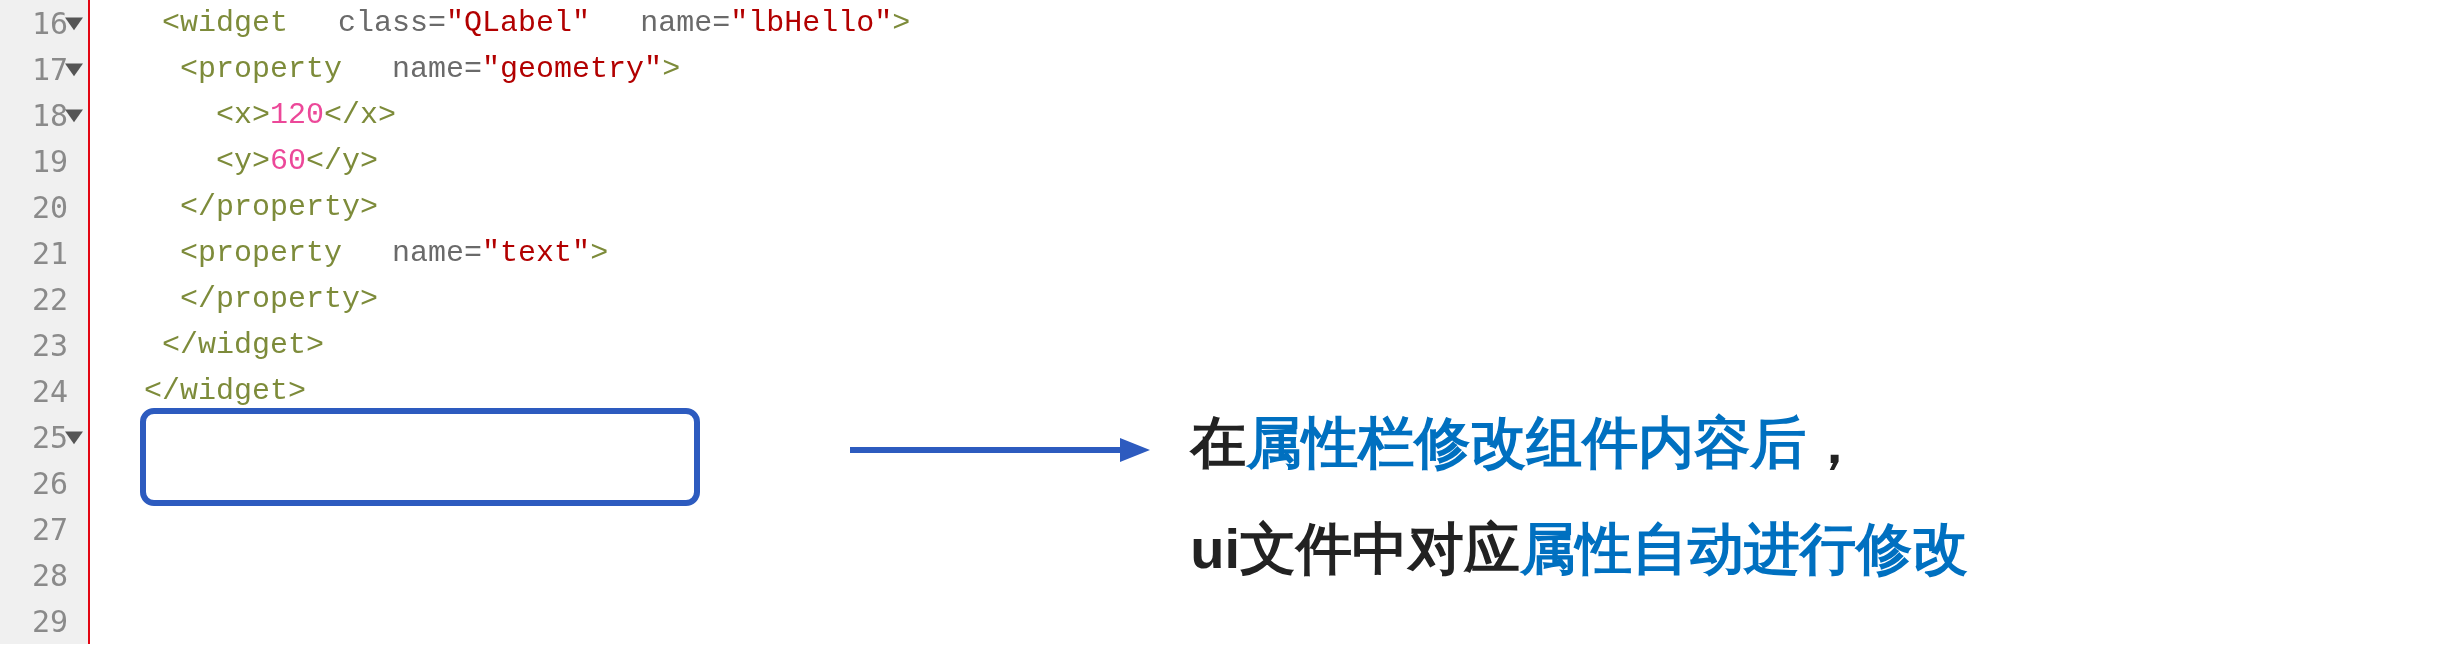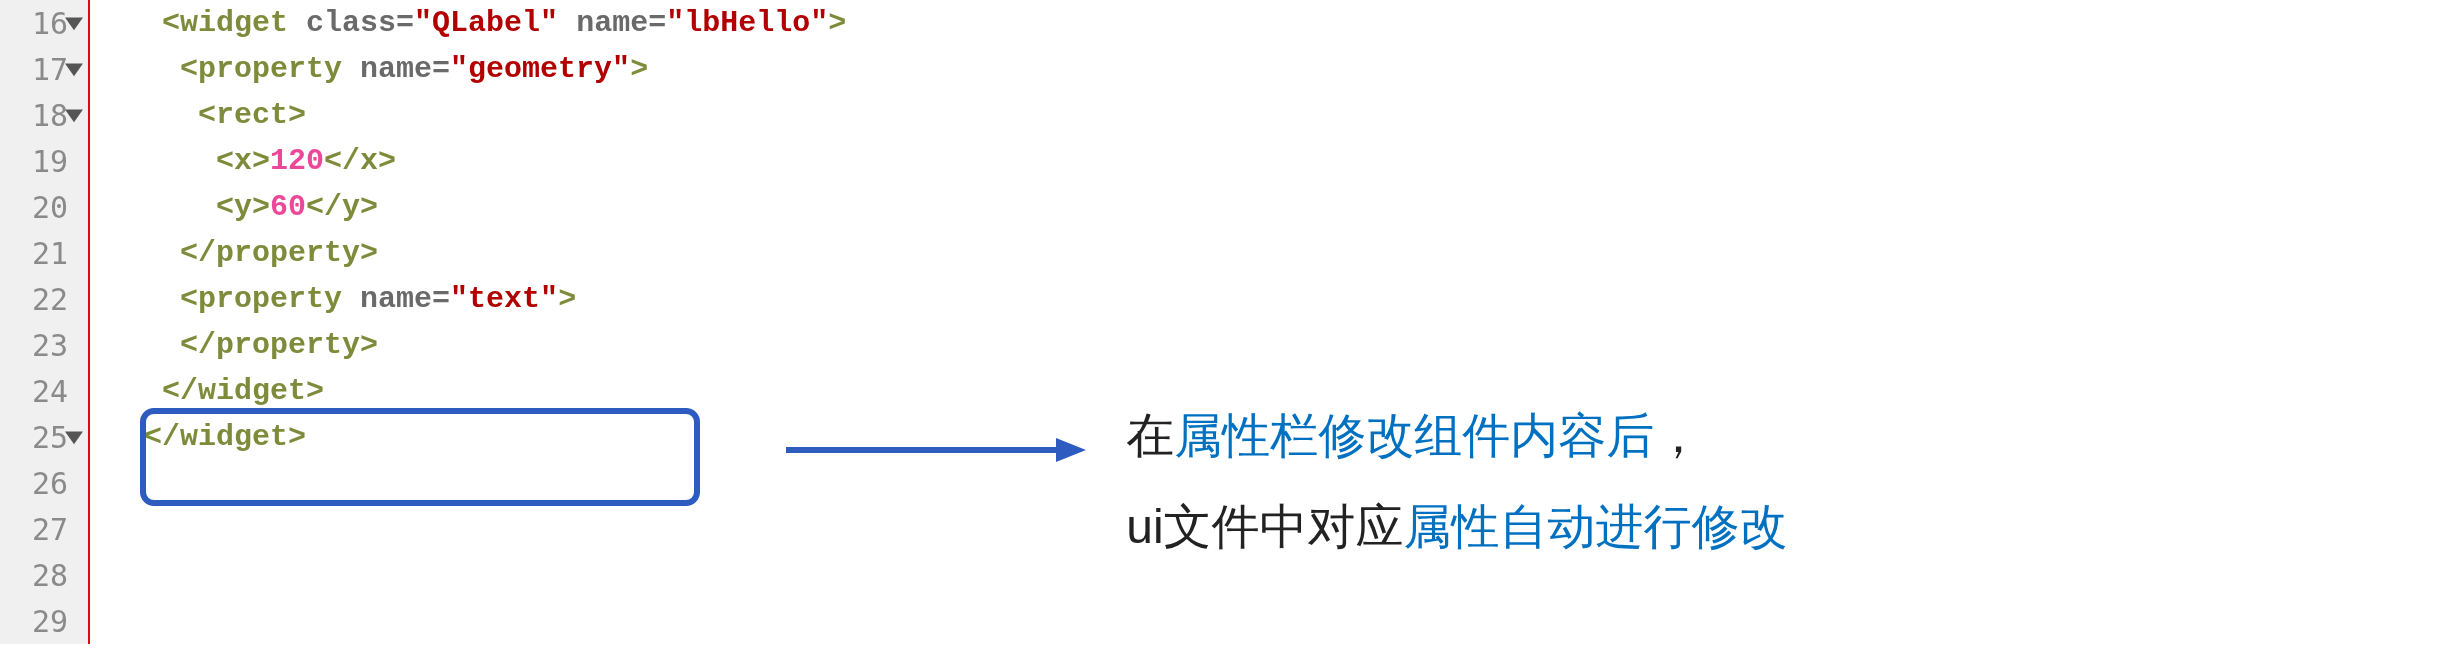--- a/index.html
+++ b/index.html
@@ -5,33 +5,33 @@
 * { box-sizing: border-box; margin: 0; padding: 0; }
 html, body { width: 2438px; height: 662px; background: #fff; font-family: Consolas, "Courier New", monospace; }
 .container { display: flex; width: 100%; height: 100%; }
 .code-panel { display: flex; flex-direction: column; padding-top: 0; }
 .code-area { display: flex; }
 .gutter { background: #f0f0f0; border-right: 2px solid #e30613; }
 .gutter-row { display: flex; align-items: center; height: 46px; }
 .lineno { width: 60px; text-align: right; padding-right: 10px; font-size: 30px; color: #8a8a8a; font-family: Consolas, monospace; padding-left: 32px; }
 .fold { width: 28px; display: flex; align-items: center; justify-content: center; }
 .fold svg { width: 18px; height: 18px; }
-.code-col { position: relative; padding-left: 18px; font-weight: bold; }
+.code-col { position: relative; padding-left: 18px; }
 .code-line { height: 46px; display: flex; align-items: center; font-size: 30px; white-space: pre; font-family: Consolas, "Courier New", monospace; }
 .tag { color: #7d8b3a; }
-.attrname { color: #6a6a6a; }
+.attrname { color: #6a6a6a; margin-left: 32px; }
 .attrval { color: #b20000; }
 .text { color: #ec4899; }
 .eq { color: #6a6a6a; }
 .highlight-box { position: absolute; border: 6px solid #2d5bbf; border-radius: 14px; pointer-events: none; }
 .annotation { position: relative; flex: 1; }
 .arrow { position: absolute; }
 .arrow line { stroke: #2d5bbf; stroke-width: 6; }
 .arrow polygon { fill: #2d5bbf; }
-.anno-text { position: absolute; font-family: "Microsoft YaHei", "PingFang SC", sans-serif; font-size: 48px; line-height: 1.9; color: #222; }
+.anno-text { position: absolute; font-family: "Microsoft YaHei", "PingFang SC", sans-serif; font-size: 56px; line-height: 1.9; color: #222; font-weight: bold; }
 .anno-text .blue { color: #0070c0; }
 </style>
 </head>
 <body>
 
 <div class="container">
   <div class="code-panel">
     <div class="code-area">
       <div class="gutter">
         <div class="gutter-row">
@@ -104,21 +104,20 @@
           </div>
         <div class="gutter-row">
             <span class="lineno">29</span>
             <span class="fold"></span>
           </div>
       </div>
 
       <div class="code-col">
         <div class="code-line"><span class="text">   </span><span class="tag">&lt;widget</span><span class="text"> </span><span class="attrname">class</span><span class="eq">=</span><span class="attrval">"QLabel"</span><span class="text"> </span><span class="attrname">name</span><span class="eq">=</span><span class="attrval">"lbHello"</span><span class="tag">&gt;</span></div>
         <div class="code-line"><span class="text">    </span><span class="tag">&lt;property</span><span class="text"> </span><span class="attrname">name</span><span class="eq">=</span><span class="attrval">"geometry"</span><span class="tag">&gt;</span></div>
-        <div class="code-line"><span class="text">     </span><span class="tag">&lt;rect&gt;</span></div>
         <div class="code-line"><span class="text">      </span><span class="tag">&lt;x&gt;</span><span class="text">120</span><span class="tag">&lt;/x&gt;</span></div>
         <div class="code-line"><span class="text">      </span><span class="tag">&lt;y&gt;</span><span class="text">60</span><span class="tag">&lt;/y&gt;</span></div>
         <div class="code-line"><span class="text">    </span><span class="tag">&lt;/property&gt;</span></div>
         <div class="code-line"><span class="text">    </span><span class="tag">&lt;property</span><span class="text"> </span><span class="attrname">name</span><span class="eq">=</span><span class="attrval">"text"</span><span class="tag">&gt;</span></div>
         <div class="code-line"><span class="text">    </span><span class="tag">&lt;/property&gt;</span></div>
         <div class="code-line"><span class="text">   </span><span class="tag">&lt;/widget&gt;</span></div>
         <div class="code-line"><span class="text">  </span><span class="tag">&lt;/widget&gt;</span></div>
 
         <div class="highlight-box" style="left:50px; top:408px; width:560px; height:98px;"></div>
       </div>

